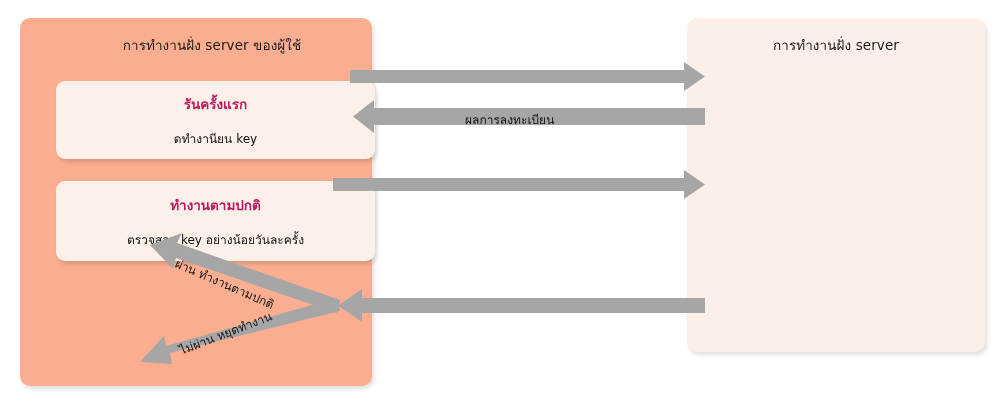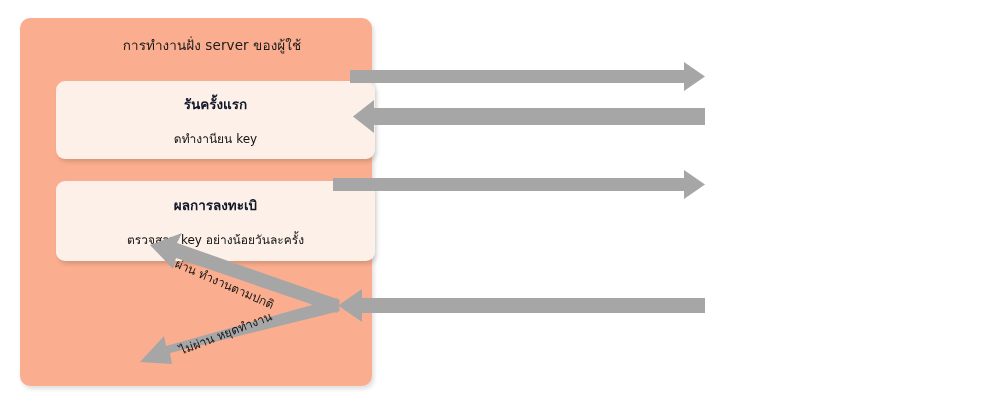--- a/index.html
+++ b/index.html
@@ -68,21 +68,21 @@
     flex-direction: column;
     align-items: center;
     justify-content: center;
   }
   .box.client {
     background: #FCF0E8;
   }
   .box .box-head {
     font-size: 13.5px;
     font-weight: bold;
-    color: #0f172a;
+    color: #be185d;
     margin-bottom: 14px;
     white-space: nowrap;
   }
   .box .box-sub {
     font-size: 12px;
     color: #101010;
     white-space: nowrap;
   }
 
   #box-first-run  { left: 36px;  top: 63px;  width: 319px; height: 78px; }
@@ -126,40 +126,45 @@
 
   <div class="panel panel-shadow" id="client-panel">
     <div class="panel-title">การทำงานฝั่ง server ของผู้ใช้</div>
 
     <div class="box client" id="box-first-run">
       <div class="box-head">รันครั้งแรก</div>
       <div class="box-sub">ดทำงานียน key</div>
     </div>
 
     <div class="box client" id="box-normal-run">
-      <div class="box-head">ผลการลงทะเบิ</div>
+      <div class="box-head">ทำงานตามปกติ</div>
       <div class="box-sub">ตรวจสอบ key อย่างน้อยวันละครั้ง</div>
     </div>
   </div>
 
+  <div class="panel panel-shadow" id="server-panel">
+    <div class="panel-title">การทำงานฝั่ง server</div>
+
+  </div>
 
   <svg id="arrows" viewBox="0 0 1000 410">
 
     <polygon fill="#A6A6A6" points="350,70 684,70 684,62 705,76.5 684,91 684,83 350,83"></polygon>
 
     <polygon fill="#A6A6A6" points="705,108 374,108 374,100 353,116.5 374,133 374,125 705,125"></polygon>
 
     <polygon fill="#A6A6A6" points="333,178 684,178 684,170 705,184.5 684,199 684,191 333,191"></polygon>
 
     <polygon fill="#A6A6A6" points="705,298 362,298 362,289 338,305.5 362,322 362,313 705,313"></polygon>
 
     <polygon fill="#A6A6A6" points="340,300 177,243 182,233 150,245 173,269 176,258 337,313"></polygon>
 
     <polygon fill="#A6A6A6" points="340,311 170,353 172,364 140,362 164,336 166,346 337,298"></polygon>
   </svg>
 
+  <div class="arrow-label" id="label-reg-result">ผลการลงทะเบียน</div>
 
 
   <div class="arrow-label" id="label-pass">ผ่าน ทำงานตามปกติ</div>
 
   <div class="arrow-label" id="label-fail">ไม่ผ่าน หยุดทำงาน</div>
 
 </div>
 
 </body></html>

